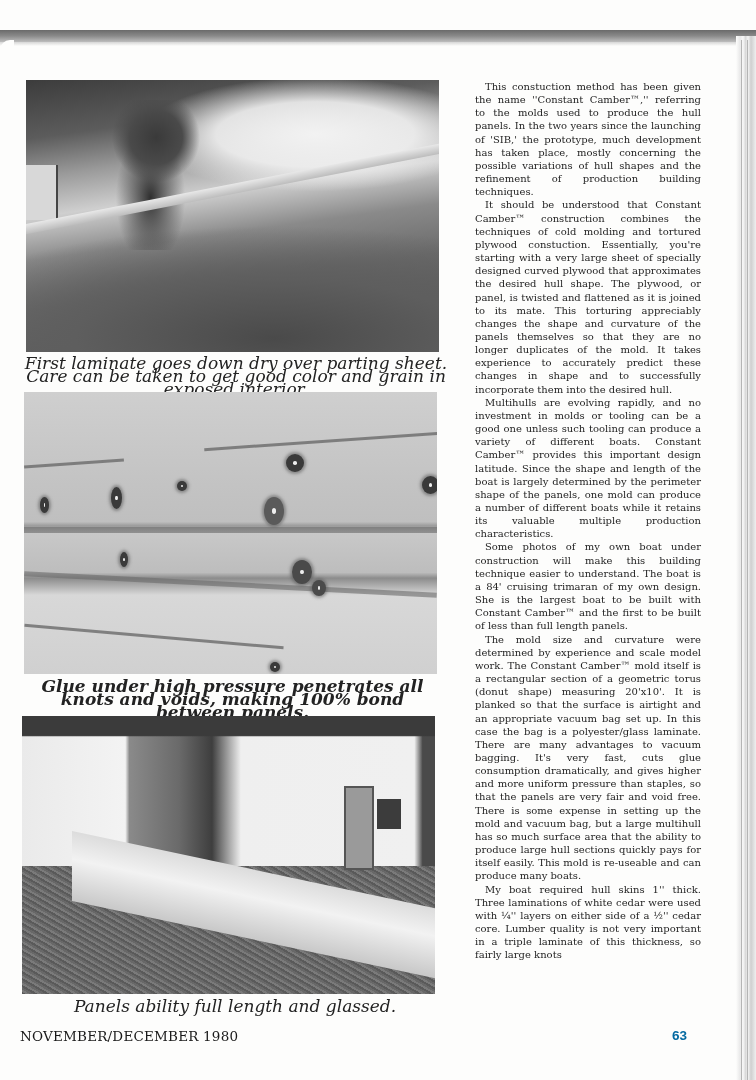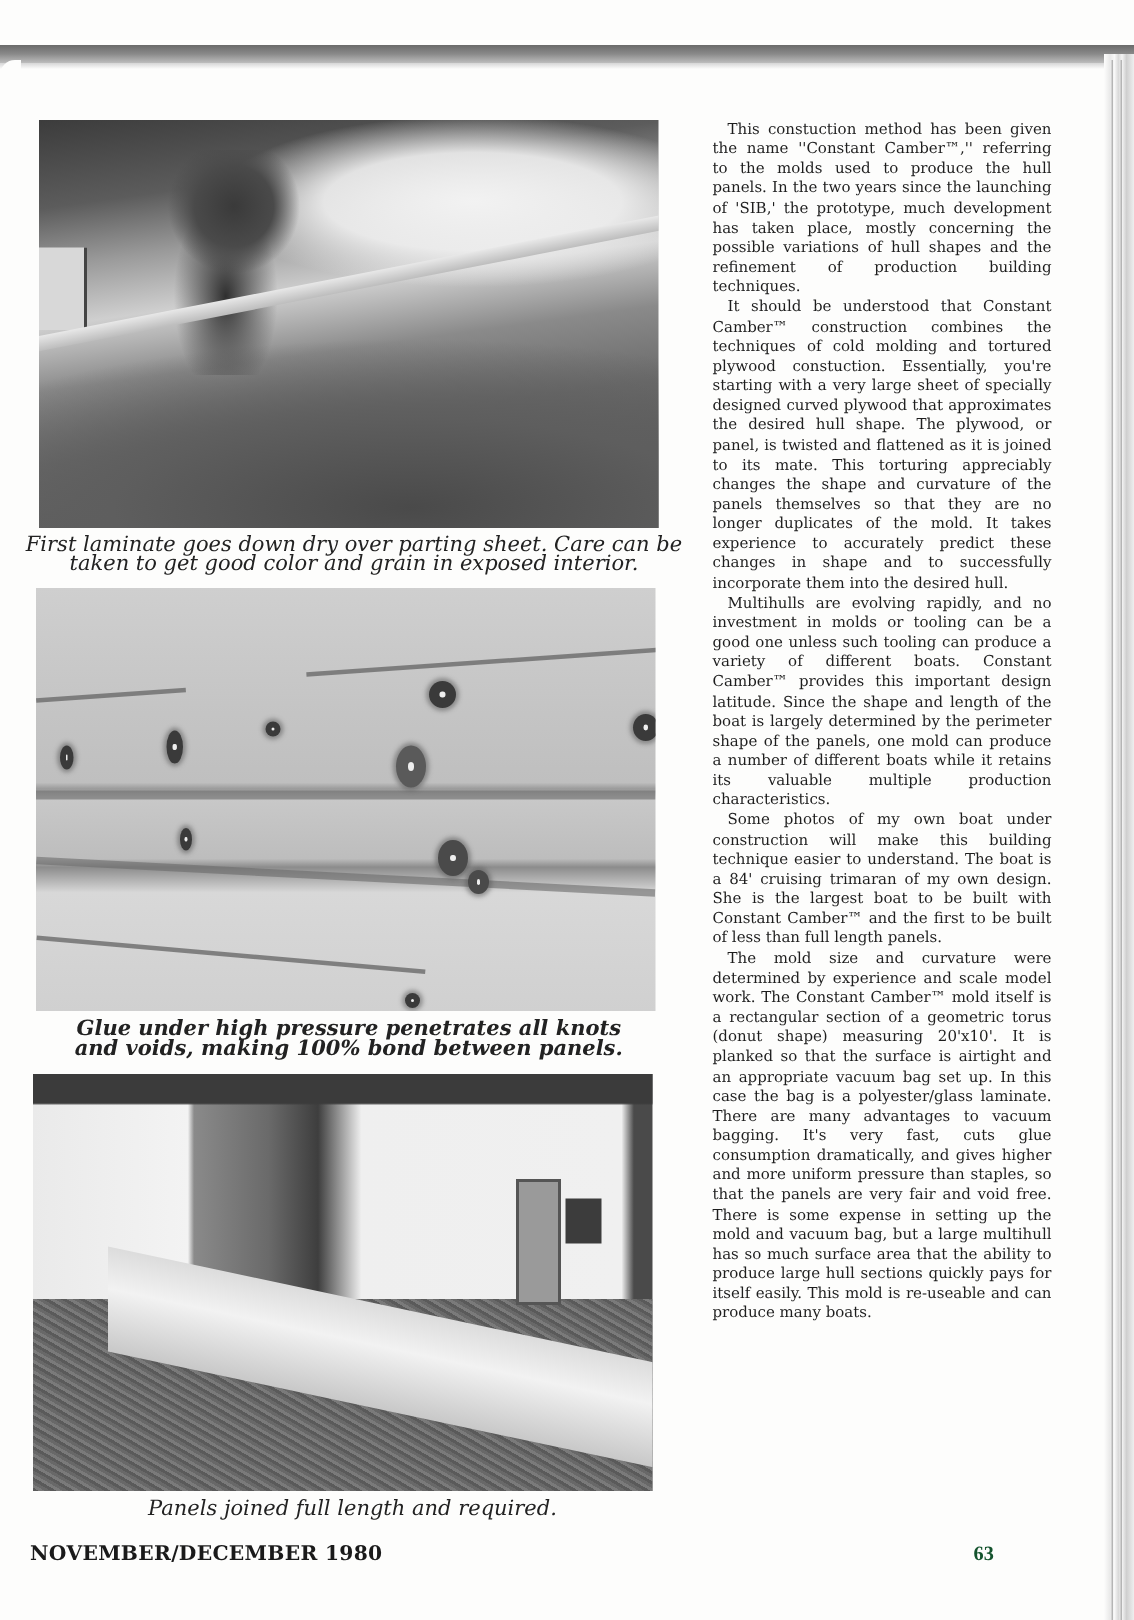--- a/index.html
+++ b/index.html
@@ -81,45 +81,45 @@
   }
   .photo-3 .door {
     position: absolute; left: 322px; top: 70px; width: 26px; height: 80px;
     background: #9a9a9a; border: 2px solid #555;
   }
   .photo-3 .window {
     position: absolute; left: 355px; top: 83px; width: 24px; height: 30px; background: #3c3c3c;
   }
 
   .caption {
-    position: absolute; font-style: italic; font-size: 14px; line-height: 13px;
+    position: absolute; font-style: italic; font-size: 17px; line-height: 13px;
     text-align: center; color: #222;
     font-family: "DejaVu Serif", "Liberation Serif", serif;
   }
   .caption-1 { left: 16px; top: 357px; width: 440px; }
   .caption-2 { left: 40px; top: 680px; width: 385px; font-weight: bold; }
   .caption-3 { left: 20px; top: 1000px; width: 430px; }
 
   .article {
     position: absolute; left: 475px; top: 80px; width: 226px;
     font-size: 10px; line-height: 13.15px; text-align: justify;
     font-family: "DejaVu Serif", "Liberation Serif", serif;
     color: #1e1e1e;
   }
   .article p { margin: 0; text-indent: 10px; }
 
   .footer-left {
     position: absolute; left: 20px; top: 1028px;
-    font-weight: bold; font-size: 13.5px; letter-spacing: 0.2px;
+    font-weight: normal; font-size: 13.5px; letter-spacing: 0.2px;
     font-family: "DejaVu Serif", "Liberation Serif", serif; color: #1a1a1a;
   }
   .footer-right {
-    position: absolute; left: 649px; top: 1028px;
+    position: absolute; left: 672px; top: 1028px;
     font-weight: bold; font-size: 13.5px;
-    font-family: Liberation Serif, serif; color: #14532d;
+    font-family: Liberation Sans, sans-serif; color: #0369a1;
   }
 </style>
 </head>
 <body>
 
 <div class="top-band"></div>
 <div class="top-band-fade"></div>
 <div class="page-corner-left"></div>
 <div class="binding"></div>
 <div class="binding-line" style="right:14px"></div>
@@ -150,24 +150,25 @@
   <div class="knot" style="left:246px;top:270px;width:10px;height:10px"></div>
 </div>
 <div class="caption caption-2">Glue under high pressure penetrates all knots and voids, making 100% bond between panels.</div>
 
 <div class="photo photo-3">
   <div class="floor"></div>
   <div class="hull"></div>
   <div class="door"></div>
   <div class="window"></div>
 </div>
-<div class="caption caption-3">Panels joined full length and required.</div>
+<div class="caption caption-3">Panels ability full length and glassed.</div>
 
 <div class="article">
   <p>This constuction method has been given the name ''Constant Camber™,'' referring to the molds used to produce the hull panels. In the two years since the launching of 'SIB,' the prototype, much development has taken place, mostly concerning the possible variations of hull shapes and the refinement of production building techniques.</p>
   <p>It should be understood that Constant Camber™ construction combines the techniques of cold molding and tortured plywood constuction. Essentially, you're starting with a very large sheet of specially designed curved plywood that approximates the desired hull shape. The plywood, or panel, is twisted and flattened as it is joined to its mate. This torturing appreciably changes the shape and curvature of the panels themselves so that they are no longer duplicates of the mold. It takes experience to accurately predict these changes in shape and to successfully incorporate them into the desired hull.</p>
   <p>Multihulls are evolving rapidly, and no investment in molds or tooling can be a good one unless such tooling can produce a variety of different boats. Constant Camber™ provides this important design latitude. Since the shape and length of the boat is largely determined by the perimeter shape of the panels, one mold can produce a number of different boats while it retains its valuable multiple production characteristics.</p>
   <p>Some photos of my own boat under construction will make this building technique easier to understand. The boat is a 84' cruising trimaran of my own design. She is the largest boat to be built with Constant Camber™ and the first to be built of less than full length panels.</p>
   <p>The mold size and curvature were determined by experience and scale model work. The Constant Camber™ mold itself is a rectangular section of a geometric torus (donut shape) measuring 20'x10'. It is planked so that the surface is airtight and an appropriate vacuum bag set up. In this case the bag is a polyester/glass laminate. There are many advantages to vacuum bagging. It's very fast, cuts glue consumption dramatically, and gives higher and more uniform pressure than staples, so that the panels are very fair and void free. There is some expense in setting up the mold and vacuum bag, but a large multihull has so much surface area that the ability to produce large hull sections quickly pays for itself easily. This mold is re-useable and can produce many boats.</p>
+  <p>My boat required hull skins 1'' thick. Three laminations of white cedar were used with ¼'' layers on either side of a ½'' cedar core. Lumber quality is not very important in a triple laminate of this thickness, so fairly large knots</p>
 </div>
 
 <div class="footer-left">NOVEMBER/DECEMBER 1980</div>
 <div class="footer-right">63</div>
 
 </body></html>

